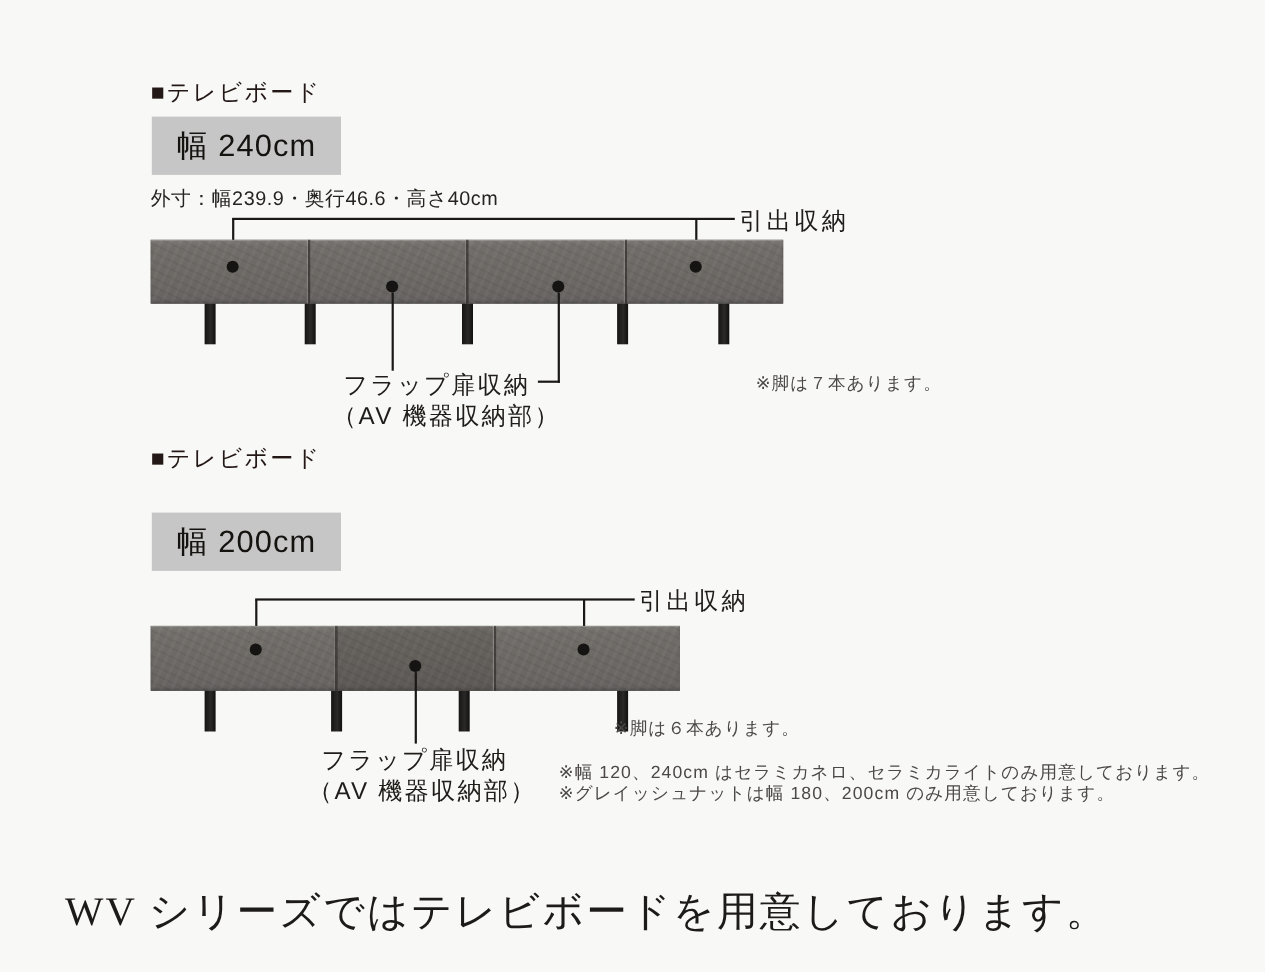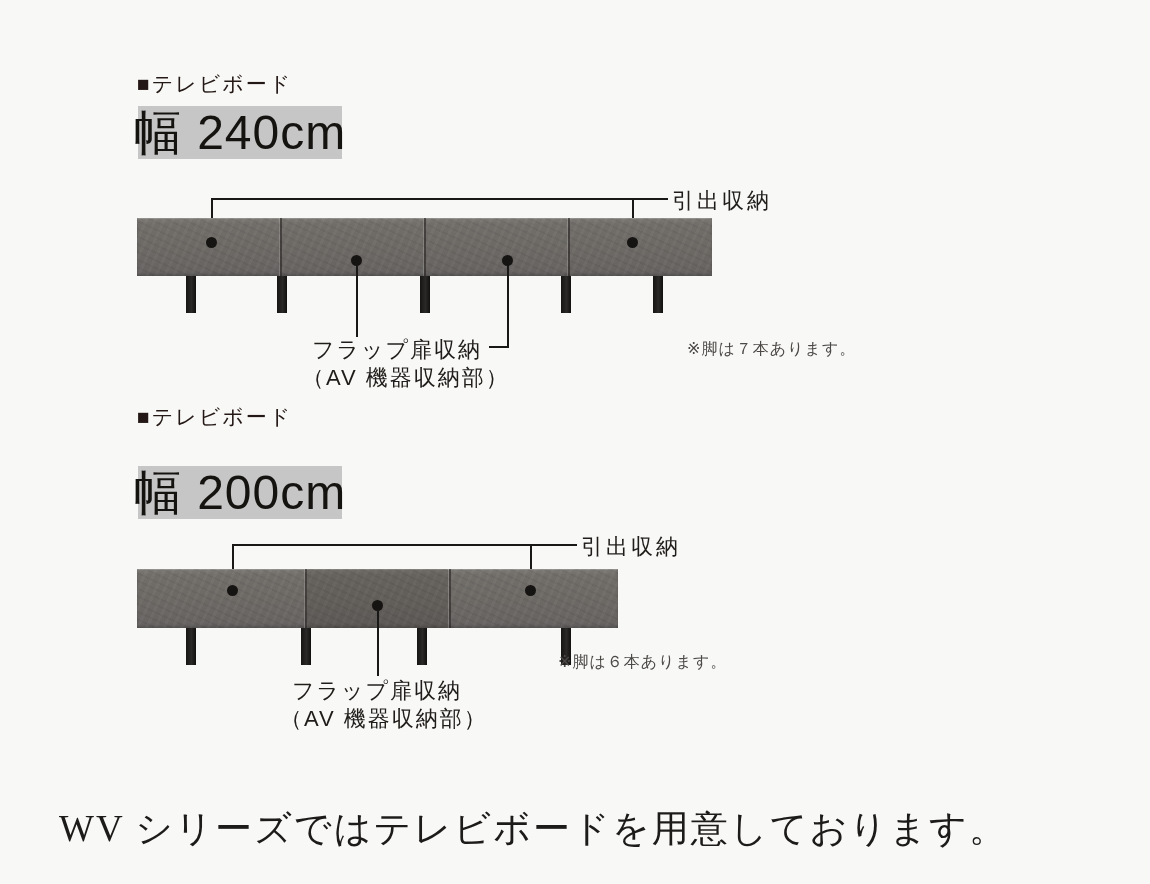--- a/index.html
+++ b/index.html
@@ -11,23 +11,23 @@
     position:relative;
     width:1150px;height:884px;
     background:#f8f8f6;
     overflow:hidden;
   }
   .abs{position:absolute;}
   .heading{
     font-size:21px;color:#231815;letter-spacing:2px;white-space:nowrap;
   }
   .size-box{
-    width:204px;height:53px;background:#c6c6c6;
+    width:172px;height:53px;background:#c6c6c6;
     display:flex;align-items:center;justify-content:center;
-    font-size:48px;color:#151310;letter-spacing:1px;white-space:nowrap;
+    font-size:28px;color:#151310;letter-spacing:1px;white-space:nowrap;
   }
   .dims{
     font-size:18px;color:#262422;letter-spacing:0.5px;white-space:nowrap;
   }
   .board{
     background-color:#6e6b67;
     background-image:
       repeating-linear-gradient(115deg, rgba(255,255,255,0.035) 0 3px, rgba(255,255,255,0) 3px 8px),
       repeating-linear-gradient(25deg, rgba(0,0,0,0.05) 0 2px, rgba(0,0,0,0) 2px 7px),
       linear-gradient(180deg,#7d7a76 0%,#716e6a 10%,#6c6965 55%,#656藏261 100%);
@@ -74,20 +74,21 @@
 <body>
 
 <div class="canvas">
 
   <div class="abs heading" style="left:137px;top:70px;"><span>■</span><span>テレビボード</span></div>
 
   <div class="abs size-box" style="left:138px;top:106px;">
       <span>幅 240cm</span>
     </div>
 
+  <div class="abs dims" style="left:137px;top:168px;">外寸：幅239.9・奥行46.6・高さ40cm</div>
 
   <div class="abs line-h" style="left:211px;top:198px;width:457px;"></div>
   <div class="abs line-v" style="left:211px;top:199px;height:40px;"></div>
   <div class="abs line-v" style="left:632px;top:199px;height:40px;"></div>
   <div class="abs callout-label" style="left:672px;top:186px;">引出収納</div>
 
   <div class="abs board" style="left:137px;top:218px;width:575px;height:58px;">
     <div class="divider" style="left:142px;"></div>
     <div class="divider" style="left:286px;"></div>
     <div class="divider" style="left:430px;"></div>
@@ -138,16 +139,20 @@
   <div class="abs dot" style="left:227px;top:585px;"></div>
   <div class="abs dot" style="left:372px;top:600px;"></div>
   <div class="abs dot" style="left:525px;top:585px;"></div>
 
   <div class="abs note" style="left:558px;top:652px;">※脚は６本あります。</div>
 
   <div class="abs line-v" style="left:377px;top:611px;height:65px;"></div>
   <div class="abs flap-label" style="left:292px;top:676px;">フラップ扉収納</div>
   <div class="abs flap-label" style="left:280px;top:704px;">（AV 機器収納部）</div>
 
+  <div class="abs footnotes" style="left:508px;top:693px;">
+    <div>※幅 120、240cm はセラミカネロ、セラミカライトのみ用意しております。</div>
+    <div>※グレイッシュナットは幅 180、200cm のみ用意しております。</div>
+  </div>
 
   <div class="abs footer-text" style="left:59px;top:804px;">WV シリーズではテレビボードを用意しております。</div>
 
 </div>
 
 </body></html>

